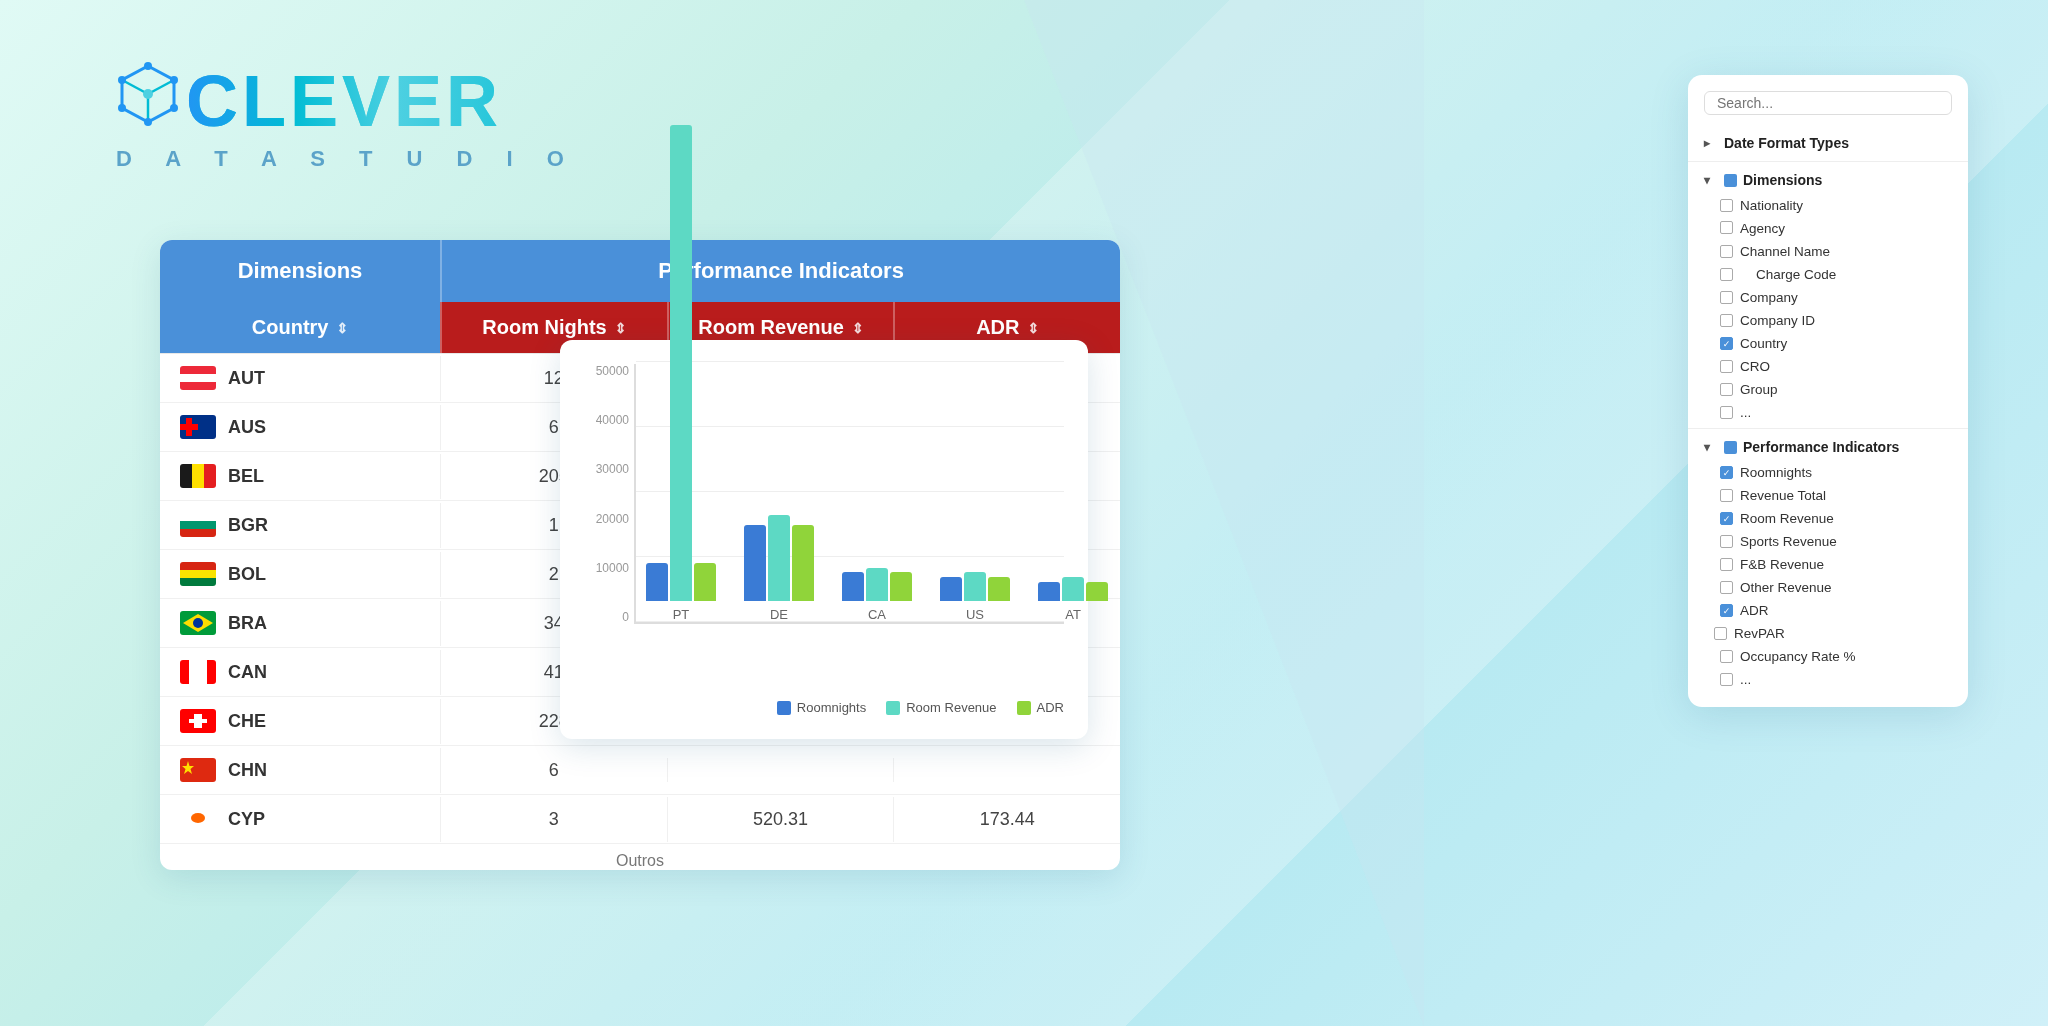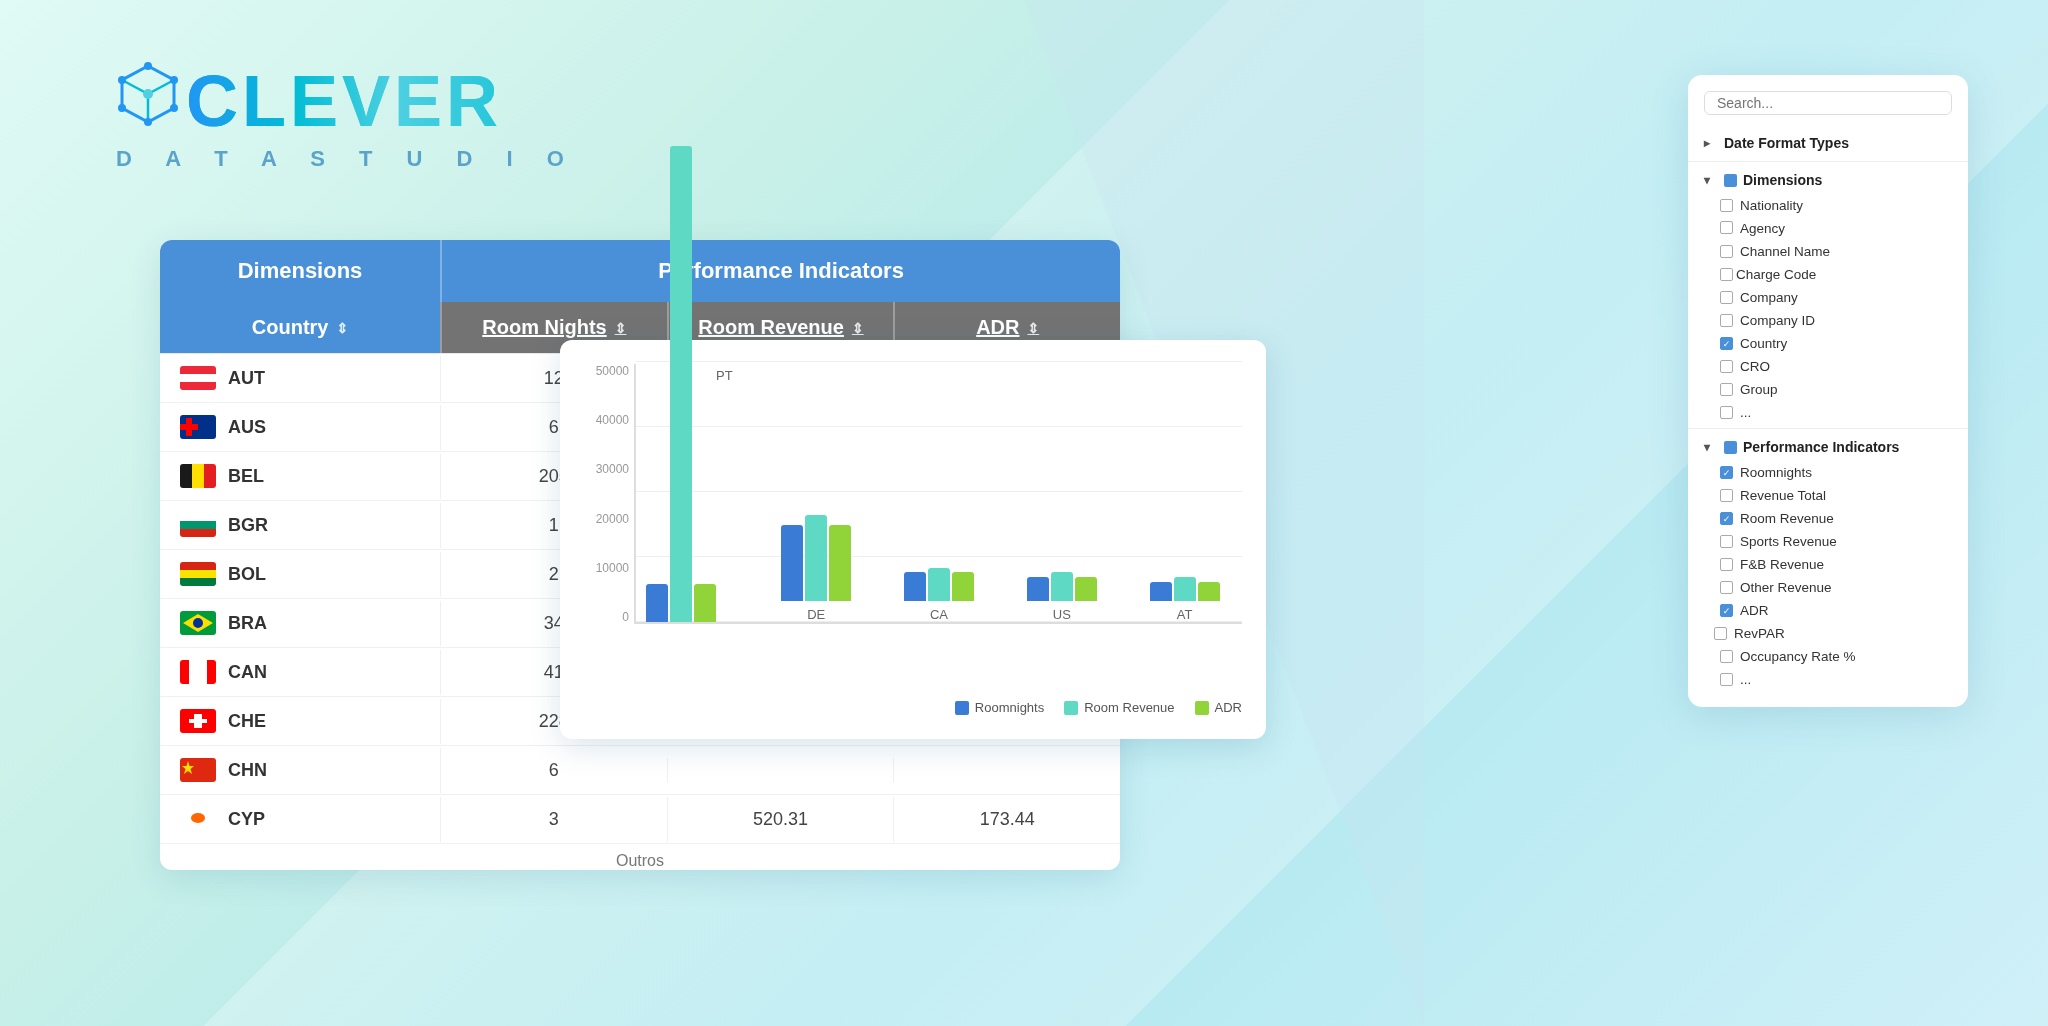--- a/index.html
+++ b/index.html
@@ -107,33 +107,32 @@
       text-align: center;
       padding: 14px 0;
       width: 280px;
       flex-shrink: 0;
       display: flex;
       align-items: center;
       justify-content: center;
       gap: 8px;
     }
     .th-col {
-      background: #737373;
+      background: #b91c1c;
       color: white;
       font-weight: 700;
       font-size: 20px;
       text-align: center;
       padding: 14px 0;
       flex: 1;
       border-left: 2px solid rgba(255,255,255,0.3);
       display: flex;
       align-items: center;
       justify-content: center;
       gap: 8px;
-      text-decoration: underline;
     }
     .sort-icon {
       font-size: 14px;
       opacity: 0.85;
     }
     .table-body {}
     .table-row {
       display: flex;
       border-bottom: 1px solid #f0f0f0;
       align-items: center;
@@ -156,21 +155,21 @@
       font-size: 18px;
       color: #444;
       border-left: 1px solid #f0f0f0;
     }
 
     
     .chart-panel {
       position: absolute;
       top: 340px;
       left: 560px;
-      width: 706px;
+      width: 528px;
       background: white;
       border-radius: 12px;
       box-shadow: 0 8px 32px rgba(0,80,120,0.15);
       padding: 24px;
     }
     .chart-area {
       position: relative;
       height: 320px;
     }
     .chart-bars {
@@ -430,21 +429,21 @@
           <span class="y-label">20000</span>
           <span class="y-label">10000</span>
           <span class="y-label">0</span>
         </div>
         <div class="chart-bars" id="chart-bars-container">
             <div style="position: absolute; left: 0px; right: 0px; bottom: 260px; border-top: 1px solid rgb(238, 238, 238); pointer-events: none;"></div>
             <div style="position: absolute; left: 0px; right: 0px; bottom: 195px; border-top: 1px solid rgb(238, 238, 238); pointer-events: none;"></div>
             <div style="position: absolute; left: 0px; right: 0px; bottom: 130px; border-top: 1px solid rgb(238, 238, 238); pointer-events: none;"></div>
             <div style="position: absolute; left: 0px; right: 0px; bottom: 65px; border-top: 1px solid rgb(238, 238, 238); pointer-events: none;"></div>
             <div style="position: absolute; left: 0px; right: 0px; bottom: 0px; border-top: 1px solid rgb(238, 238, 238); pointer-events: none;"></div>
-        <div style="display: flex; flex-direction: row; align-items: flex-start; position: relative; flex: 1 1 0%;">
+        <div style="display: flex; flex-direction: column; align-items: center; position: relative; flex: 1 1 0%;">
               <div style="display: flex; align-items: flex-end; gap: 2px; height: 260px;">
                 <div style="width: 22px; background: rgb(58, 123, 213); border-radius: 3px 3px 0px 0px; height: 38.0952px;"></div>
                 <div style="width: 22px; background: rgb(93, 217, 196); border-radius: 3px 3px 0px 0px; height: 476.19px;"></div>
                 <div style="width: 22px; background: rgb(144, 212, 58); border-radius: 3px 3px 0px 0px; height: 38.0952px;"></div>
               </div>
               <div style="font-size: 13px; color: rgb(102, 102, 102); margin-top: 6px; text-align: center;">PT</div>
             </div>
             <div style="display: flex; flex-direction: column; align-items: center; position: relative; flex: 1 1 0%;">
               <div style="display: flex; align-items: flex-end; gap: 2px; height: 260px;">
                 <div style="width: 22px; background: rgb(58, 123, 213); border-radius: 3px 3px 0px 0px; height: 76.1905px;"></div>
@@ -515,21 +514,21 @@
             <span>Nationality</span>
           </div>
           <div style="display: flex; padding: 4px 16px 4px 32px; font-size: 13.5px; color: rgb(51, 51, 51); cursor: pointer; gap: 7px;">
             <div style="width: 13px; height: 13px; border-radius: 2px; flex-shrink: 0; display: flex; align-items: center; justify-content: center; border: 1.5px solid rgb(170, 170, 170); background: white;"></div>
             <span>Agency</span>
           </div>
           <div style="display: flex; align-items: center; padding: 4px 16px 4px 32px; font-size: 13.5px; color: rgb(51, 51, 51); cursor: pointer; gap: 7px;">
             <div style="width: 13px; height: 13px; border-radius: 2px; flex-shrink: 0; display: flex; align-items: center; justify-content: center; border: 1.5px solid rgb(170, 170, 170); background: white;"></div>
             <span>Channel Name</span>
           </div>
-          <div style="display: flex; align-items: center; padding: 4px 16px 4px 32px; font-size: 13.5px; color: rgb(51, 51, 51); cursor: pointer; gap: 3px;">
+          <div style="display: flex; align-items: center; padding: 4px 16px 4px 32px; font-size: 13.5px; color: rgb(51, 51, 51); cursor: pointer; gap: 23px;">
             <div style="width: 13px; height: 13px; border-radius: 2px; flex-shrink: 0; display: flex; align-items: center; justify-content: center; border: 1.5px solid rgb(170, 170, 170); background: white;"></div>
             <span>Charge Code</span>
           </div>
           <div style="display: flex; align-items: center; padding: 4px 16px 4px 32px; font-size: 13.5px; color: rgb(51, 51, 51); cursor: pointer; gap: 7px;">
             <div style="width: 13px; height: 13px; border-radius: 2px; flex-shrink: 0; display: flex; align-items: center; justify-content: center; border: 1.5px solid rgb(170, 170, 170); background: white;"></div>
             <span>Company</span>
           </div>
           <div style="display: flex; align-items: center; padding: 4px 16px 4px 32px; font-size: 13.5px; color: rgb(51, 51, 51); cursor: pointer; gap: 7px;">
             <div style="width: 13px; height: 13px; border-radius: 2px; flex-shrink: 0; display: flex; align-items: center; justify-content: center; border: 1.5px solid rgb(170, 170, 170); background: white;"></div>
             <span>Company ID</span>

